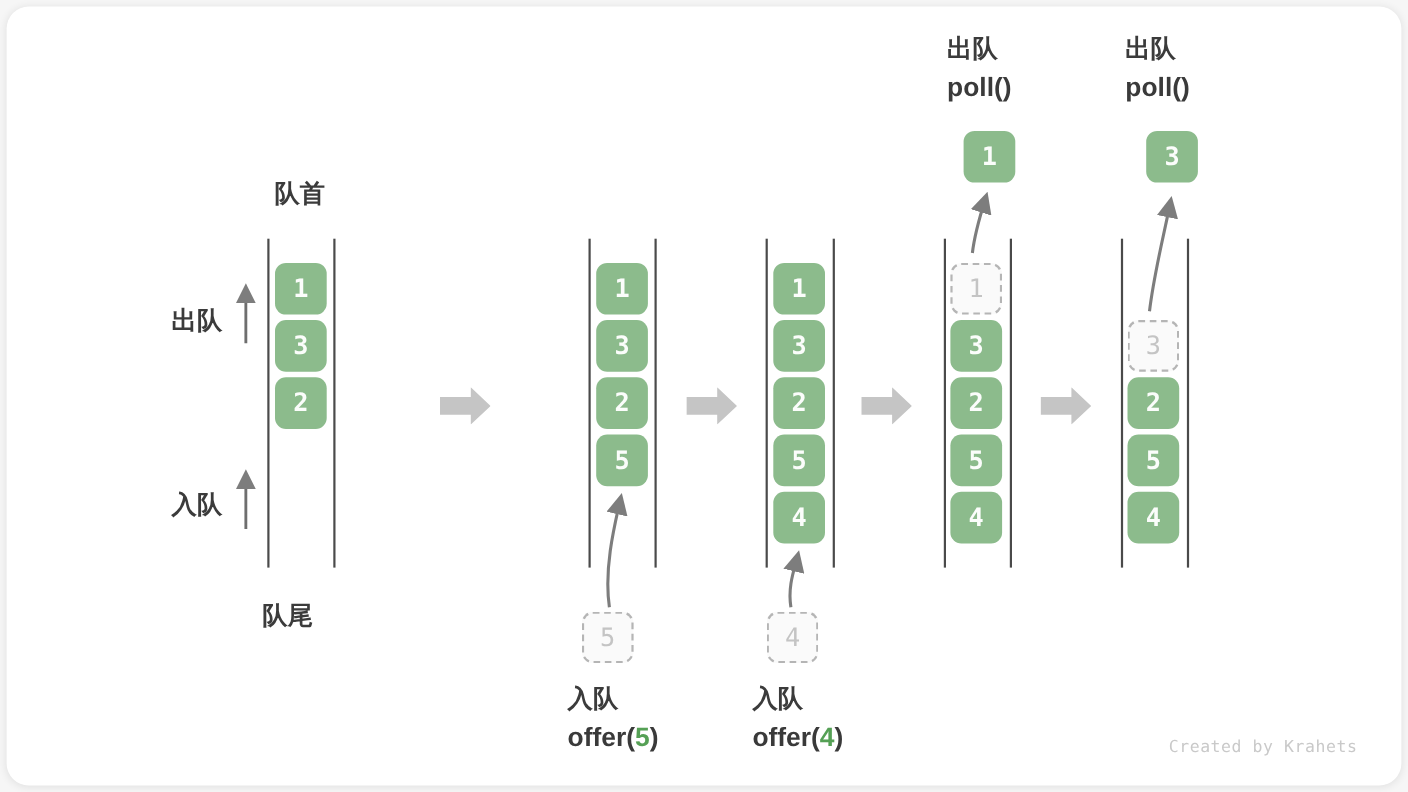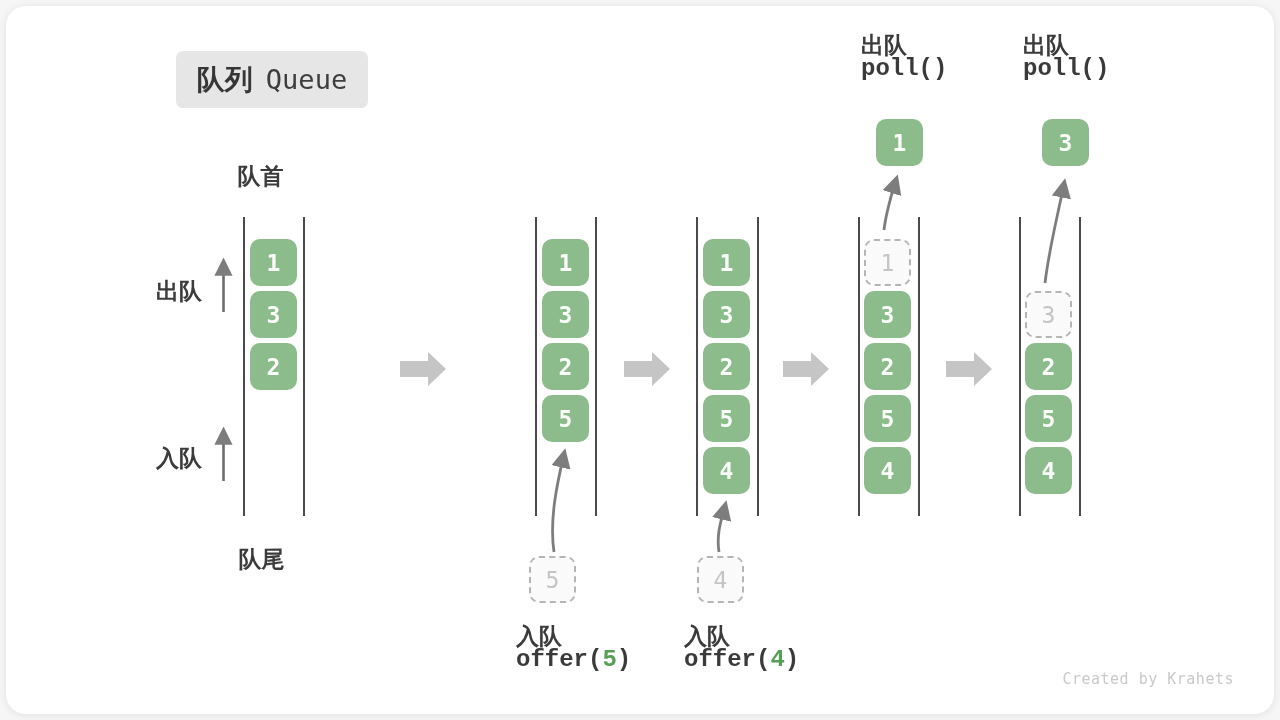--- a/index.html
+++ b/index.html
@@ -38,47 +38,43 @@
     display:flex; align-items:center; justify-content:center;
   }
   .ghost {
     background:#fafafa; border:2px dashed #b5b5b5;
     color:#c4c4c4; font-weight:500;
   }
 
   .op { position:absolute; white-space:nowrap; }
   .op-zh { font-size:23px; font-weight:700; color:#3b3b3b; line-height:1; }
   .op-fn {
-    font-family:Liberation Mono, monospace;
+    margin-top:11px; font-family:Liberation Sans, sans-serif;
     font-size:24px; font-weight:600; color:#3a3a3a; line-height:1;
   }
   .op-fn .arg { color:#55a055; font-weight:700; }
 
   .block-arrow { position:absolute; }
 
   .overlay { position:absolute; left:0; top:0; pointer-events:none; }
 
   .watermark {
     position:absolute; right:40px; bottom:26px;
     font-family:"DejaVu Sans Mono","Liberation Mono",monospace;
     font-size:15px; color:#c9c9c9; letter-spacing:0.5px;
   }
 </style>
 </head>
 <body>
 
 <div class="canvas">
   <div class="card">
 
-    <div class="title-box">
-      <span class="title-zh">队列</span>
-      <span class="title-en">Queue</span>
-    </div>
 
-    <div class="cjk-label" style="left:204px; top:155px; width:101px;">队首</div>
+    <div class="cjk-label" style="left:216px; top:155px; width:101px;">队首</div>
     <div class="cjk-label" style="left:205px; top:538px; width:101px;">队尾</div>
 
     <div class="cjk-label" style="left:150px; top:270px; width:46px;">出队</div>
     <div class="cjk-label" style="left:150px; top:437px; width:46px;">入队</div>
 
     <div class="wall" style="left:237px;"></div>
     <div class="wall" style="left:297px;"></div>
     <div class="wall" style="left:529px;"></div>
     <div class="wall" style="left:589px;"></div>
     <div class="wall" style="left:690px;"></div>

